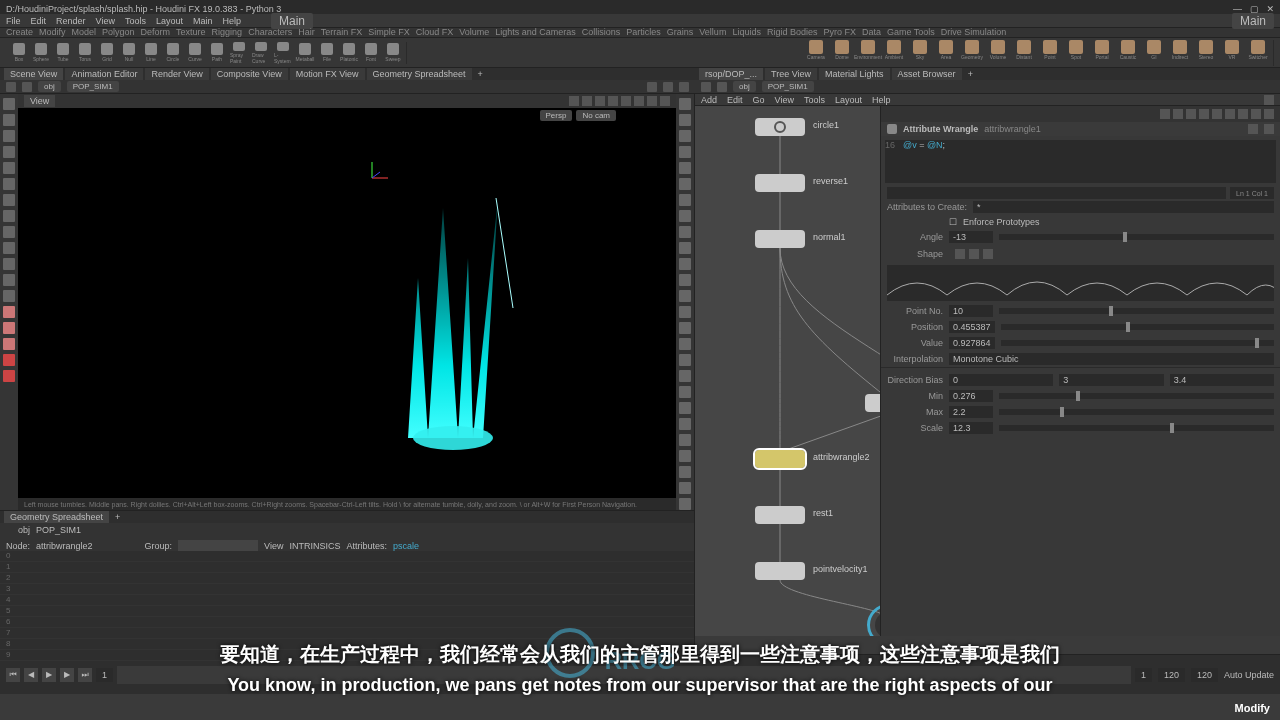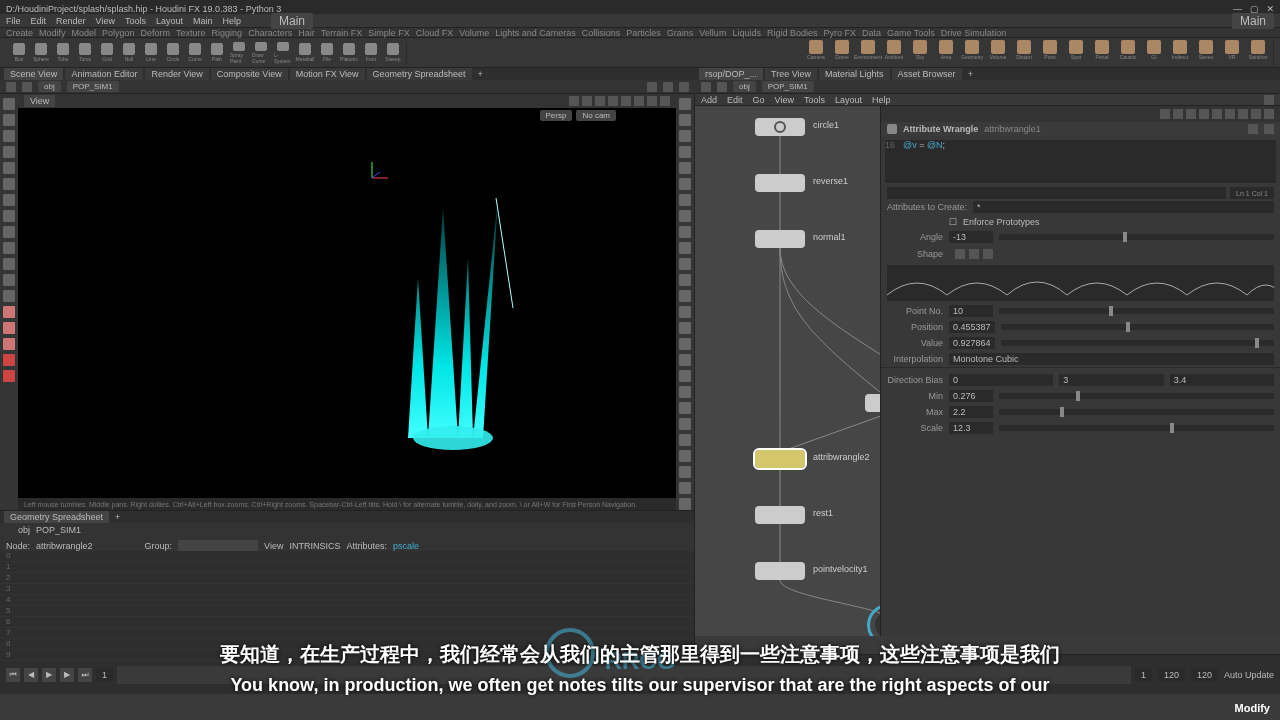--- a/index.html
+++ b/index.html
@@ -4,21 +4,21 @@
 <style>
 *{margin:0;padding:0;box-sizing:border-box;font-family:sans-serif;font-size:9px;color:#bbb;user-select:none}
 body{background:#3a3a3a;width:1280px;height:720px;overflow:hidden;position:relative}
 .titlebar{height:14px;background:#2a2a2a;display:flex;align-items:flex-end;padding:0 6px;font-size:8px}
 .titlebar-btns{margin-left:auto;display:flex;gap:8px}
 .titlebar-btns span{cursor:pointer}
 .menubar{height:14px;background:#383838;display:flex;align-items:center;padding:0 6px;gap:10px;font-size:9px;border-bottom:1px solid #222}
 .menubar span{cursor:pointer}
 .menubar .spacer{flex:1}
 .menubar .main-btn{background:#444;padding:1px 8px;border-radius:2px;font-size:12px}
-.shelf-tabs{height:10px;background:#333;display:flex;align-items:center;padding:0 6px;gap:6px;font-size:7px;border-bottom:1px solid #222}
+.shelf-tabs{height:10px;background:#333;display:flex;align-items:flex-end;padding:0 6px;gap:6px;font-size:7px;border-bottom:1px solid #222}
 .shelf-tabs span{color:#888;cursor:pointer}
 .shelf-tools{height:30px;background:#363636;display:flex;align-items:center;padding:0 6px;gap:4px;border-bottom:1px solid #222}
 .shelf-group{display:flex;gap:4px;padding:0 4px;border-right:1px solid #2a2a2a}
 .tool-icn{width:18px;height:22px;display:flex;flex-direction:column;align-items:center;justify-content:center;cursor:pointer}
 .tool-icn .t-svg{width:12px;height:12px;background:#888;border-radius:2px}
 .tool-icn .t-lbl{font-size:5px;color:#888;margin-top:1px}
 .pane-tabs{height:12px;background:#2e2e2e;display:flex;align-items:center;padding:0 4px;gap:2px;font-size:8px}
 .pane-tabs .tab{padding:1px 6px;background:#3a3a3a;cursor:pointer}
 .pane-tabs .tab.active{background:#444}
 .pane-tabs .plus{padding:1px 4px;cursor:pointer}
@@ -644,14 +644,14 @@
     <span class="tl-frame">1</span>
     <span class="tl-frame">120</span>
     <span class="tl-frame">120</span>
     <span>Auto Update</span>
   </div>
 </div>
 
 <div class="watermark-logo"></div>
 <div class="watermark">RRCG</div>
 <div class="subtitle-cn">要知道，在生产过程中，我们经常会从我们的主管那里得到一些注意事项，这些注意事项是我们</div>
-<div class="subtitle-en">You know, in production, we often get notes tilts our supervisor that are the right aspects of our</div>
+<div class="subtitle-en">You know, in production, we pans get notes from our supervisor that are the right aspects of our</div>
 <div class="udemy">Modify</div>
 
 </body></html>

